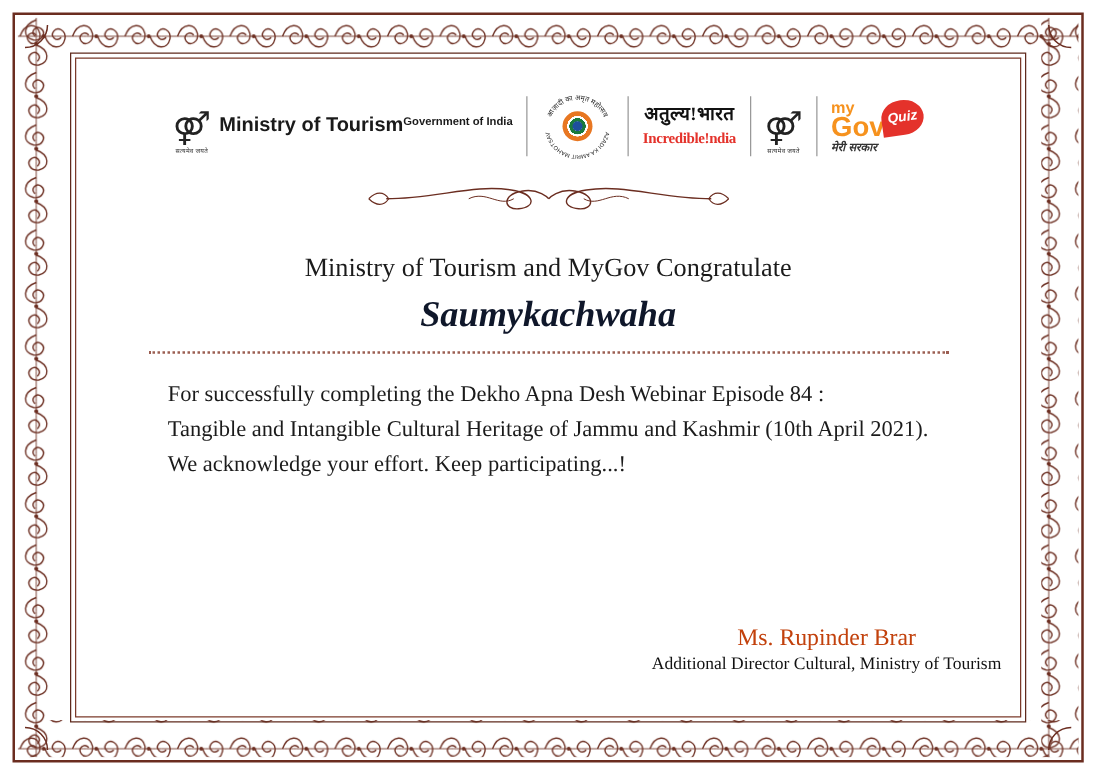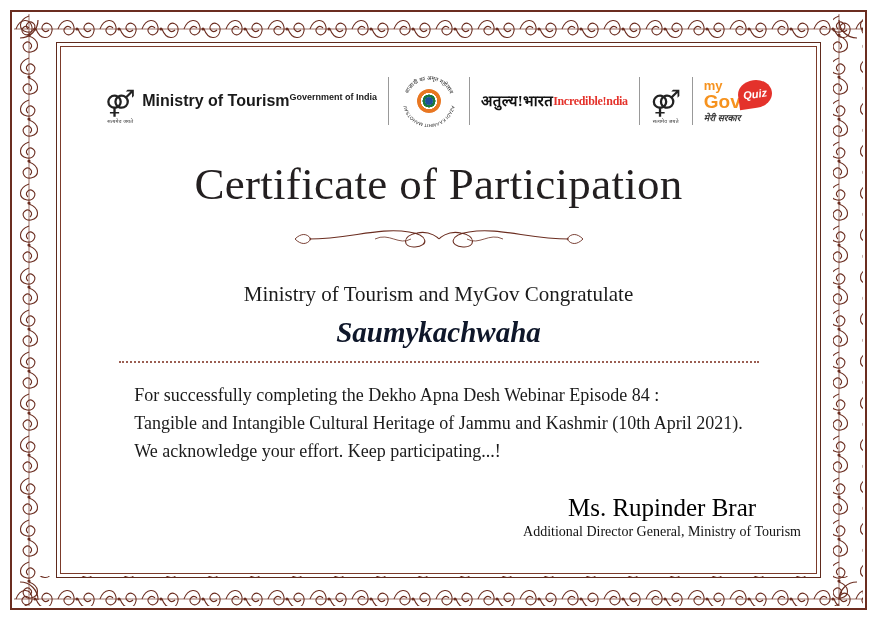--- a/index.html
+++ b/index.html
@@ -166,21 +166,21 @@
     top: 8px;
     width: 8px;
     height: 8px;
     border-radius: 50%;
     background: #1d4f9c;
   }
 
   
   .incredible {
     display: flex;
-    flex-direction: row;
+    flex-direction: column;
     align-items: center;
     justify-content: center;
     height: 48px;
   }
   .incredible .hindi {
     font-size: 15px;
     font-weight: bold;
     color: #111;
     line-height: 17px;
     letter-spacing: .3px;
@@ -206,21 +206,21 @@
   }
   .mygov-text .my {
     font-family: "Liberation Sans", sans-serif;
     font-size: 13px;
     font-weight: bold;
     color: #f6921e;
     line-height: 14px;
   }
   .mygov-text .gov {
     font-family: "Liberation Sans", sans-serif;
-    font-size: 19px;
+    font-size: 22px;
     font-weight: bold;
     color: #f6921e;
     line-height: 19px;
     margin-top: -1px;
   }
   .mygov-text .hin {
     font-family: "Liberation Sans", sans-serif;
     font-size: 9px;
     font-weight: bold;
     color: #333;
@@ -293,22 +293,22 @@
     white-space: nowrap;
   }
 
   .signature-block {
     position: absolute;
     right: 14px;
     bottom: 32px;
     text-align: center;
   }
   .sig-name {
-    font-size: 25px;
-    color: #000000;
+    font-size: 19px;
+    color: #c2410c;
   }
   .sig-title {
     font-size: 14px;
     color: #111;
     margin-top: 2px;
   }
 </style>
 </head>
 <body>
 
@@ -413,21 +413,20 @@
             <span class="my">my</span>
             <span class="gov">Gov</span>
             <span class="hin">मेरी सरकार</span>
           </div>
           <div class="quiz-badge">Quiz</div>
         </div>
       </div>
 
     </div>
 
-    <div class="title">Certificate of Participation</div>
 
     <div class="flourish">
       <svg width="300" height="34" viewBox="0 0 300 34" xmlns="http://www.w3.org/2000/svg">
         <g fill="none" stroke="#6b2d20" stroke-width="1.1">
           <path d="M20,17 C60,17 90,5 120,10 C140,13 140,24 126,25 C114,26 112,14 128,11 C142,8 150,17 150,17"></path>
           <path d="M280,17 C240,17 210,5 180,10 C160,13 160,24 174,25 C186,26 188,14 172,11 C158,8 150,17 150,17"></path>
           <path d="M86,17 C100,10 110,24 122,17" stroke-width="0.8"></path>
           <path d="M214,17 C200,10 190,24 178,17" stroke-width="0.8"></path>
           <path d="M6,17 C12,11 18,11 22,17 C18,23 12,23 6,17" stroke-width="0.9"></path>
           <path d="M294,17 C288,11 282,11 278,17 C282,23 288,23 294,17" stroke-width="0.9"></path>
@@ -442,17 +441,17 @@
     <div class="dotted-rule"></div>
 
     <div class="body-lines">
       <div>For successfully completing the  Dekho Apna Desh Webinar Episode 84  :</div>
       <div>Tangible and Intangible Cultural Heritage of Jammu and Kashmir (10th  April 2021).</div>
       <div>We acknowledge your effort. Keep participating...!</div>
     </div>
 
     <div class="signature-block">
       <div class="sig-name">Ms. Rupinder Brar</div>
-      <div class="sig-title">Additional Director General, Ministry of Tourism</div>
+      <div class="sig-title">Additional Director Cultural, Ministry of Tourism</div>
     </div>
 
   </div>
 </div>
 
 </body></html>

